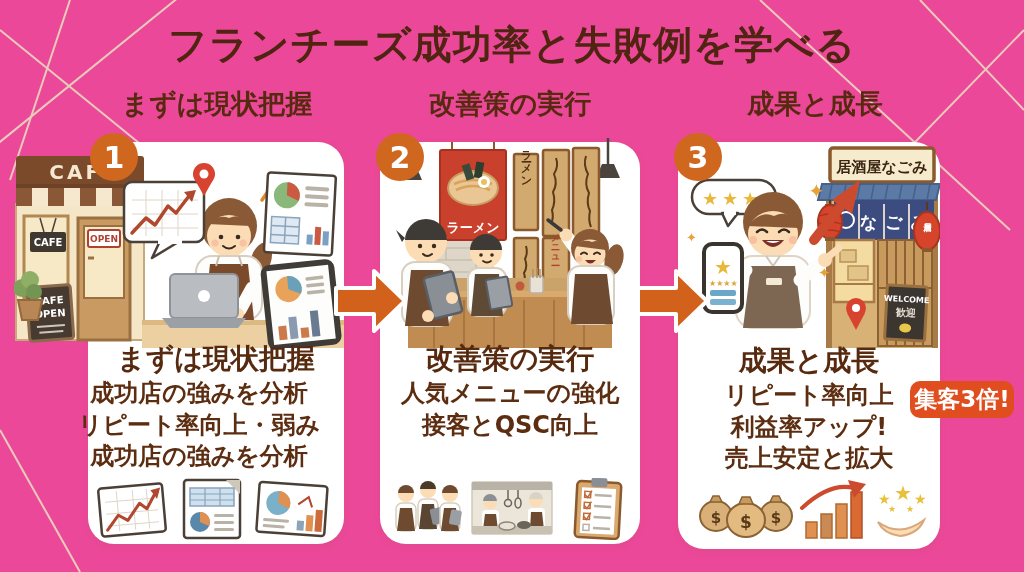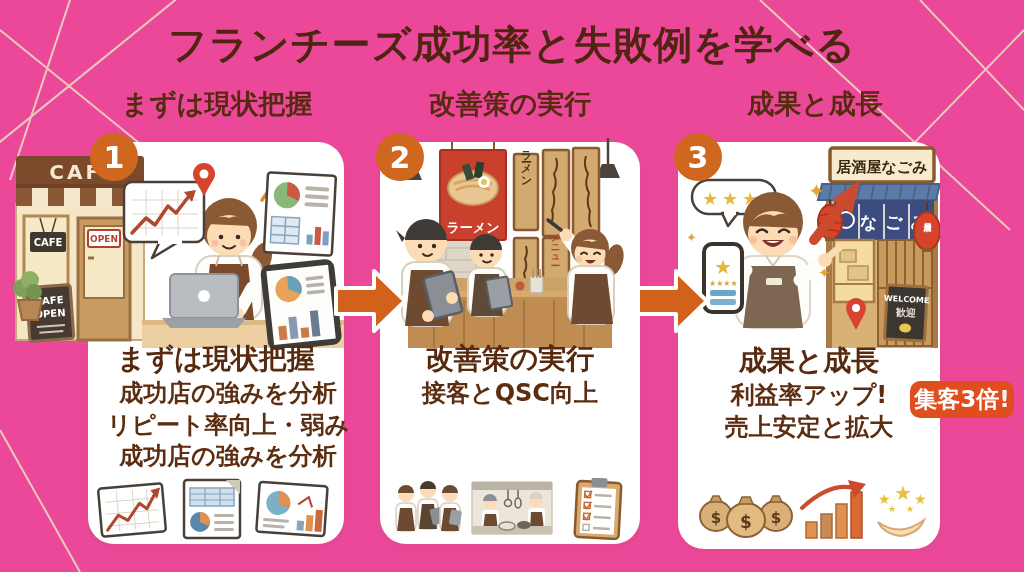--- a/index.html
+++ b/index.html
@@ -415,33 +415,35 @@
         <rect x="26" y="106" width="38" height="68" rx="8" fill="#ffffff" stroke="#3a342e" stroke-width="4"></rect>
         <text x="36" y="136" font-size="20" fill="#e8b83a">★</text>
         <text x="31" y="148" font-size="8" fill="#d8a83a">★★★★</text>
         <rect x="32" y="152" width="26" height="6" rx="2" fill="#6aa6c8"></rect>
         <rect x="32" y="161" width="26" height="6" rx="2" fill="#7ab0d0"></rect>
       </g>
     </g>
   </svg>
 
   <div class="card-heading" style="left:88px;top:340px;width:256px">まずは現状把握</div>
-  <div class="card-lines" style="left:100px;top:378px;width:256px">
+  <div class="card-lines" style="left:71px;top:378px;width:256px">
     <div>成功店の強みを分析</div>
     <div>リピート率向上・弱み</div>
     <div>成功店の強みを分析</div>
   </div>
 
   <div class="card-heading" style="left:380px;top:340px;width:260px">改善策の実行</div>
   <div class="card-lines" style="left:380px;top:378px;width:260px">
+    <div>人気メニューの強化</div>
     <div>接客とQSC向上</div>
   </div>
 
   <div class="card-heading" style="left:678px;top:342px;width:262px">成果と成長</div>
   <div class="card-lines" style="left:678px;top:380px;width:262px">
+    <div>リピート率向上</div>
     <div>利益率アップ!</div>
     <div>売上安定と拡大</div>
   </div>
 
   <svg class="mini-icons" style="left:96px;top:478px" width="240" height="62" viewBox="0 0 240 62">
     <g transform="rotate(-5 36 32)">
       <rect x="4" y="8" width="64" height="48" rx="3" fill="#ffffff" stroke="#4a4038" stroke-width="2.5"></rect>
       <g stroke="#ddd6c8" stroke-width="1">
         <line x1="10" y1="22" x2="62" y2="22"></line>
           <line x1="10" y1="34" x2="62" y2="34"></line>

